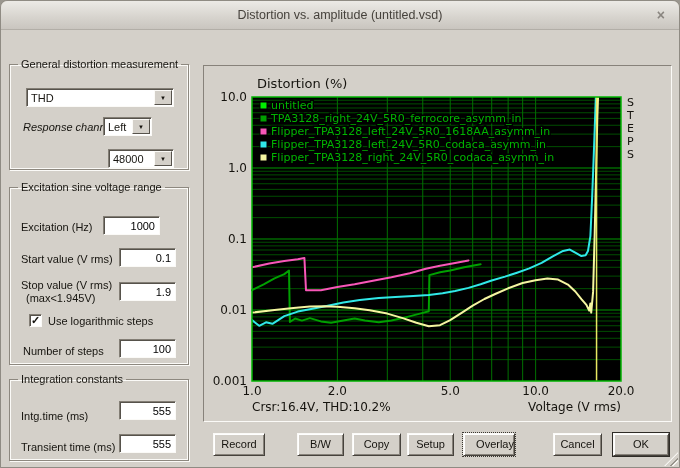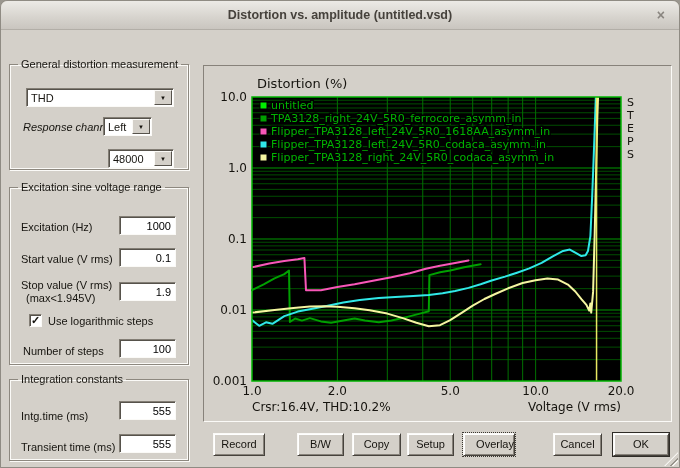--- a/index.html
+++ b/index.html
@@ -6,21 +6,21 @@
   body{width:680px;height:468px;overflow:hidden;background:#9a968e;
        font-family:"Liberation Sans",sans-serif;font-size:11px;color:#16140f;
        -webkit-font-smoothing:antialiased;}
   .window{position:absolute;left:0;top:0;width:678px;height:466px;
           background:#d4d0c9;border:1px solid #8f8b83;border-radius:7px 7px 0 0;}
   
   .titlebar{position:absolute;left:0;top:0;right:0;height:28px;
             background:linear-gradient(#eceae6,#d6d3cd 60%,#c9c5bf);
             border-bottom:1px solid #b2aea7;border-radius:7px 7px 0 0;}
   .titlebar .title{position:absolute;left:0;right:0;top:0;height:28px;line-height:28px;
-            text-align:center;font-weight:bold;font-size:12.5px;color:#46423c;}
+            text-align:center;font-weight:normal;font-size:12.5px;color:#46423c;}
   .close-x{position:absolute;right:14px;top:0;height:28px;line-height:28px;
            font-weight:bold;font-size:14px;color:#8a8680;cursor:default;}
   
   .menubar{position:absolute;left:0;top:29px;right:0;height:20px;}
   .menu-item{display:inline-block;margin-left:8px;padding:3px 4px 2px 4px;}
   .menu-item::first-letter{text-decoration:underline;}
   
   fieldset{position:absolute;margin:0;padding:0;background:#d4d0c9;
            border:1px solid #8d887f;
            box-shadow:inset 1px 1px 0 #fbfaf7, inset -1px -1px 0 #fbfaf7, 1px 1px 0 #fbfaf7;}
@@ -86,21 +86,21 @@
     </div>
     <div class="combo" style="left:98px;top:79px;width:66px;">
       <span class="val">48000</span>
       <span class="cbtn">▼</span>
     </div>
   </fieldset>
 
   <fieldset style="left:8px;top:180px;width:178px;height:182px;">
     <legend>Excitation sine voltage range</legend>
     <div class="lbl" style="left:11px;top:28px;">Excitation (Hz)</div>
-    <input class="tbox" style="left: 109px; top: 23px; width: 49px;" value="1000">
+    <input class="tbox" style="left: 93px; top: 23px; width: 49px;" value="1000">
     <div class="lbl" style="left:11px;top:60px;">Start value (V rms)</div>
     <input class="tbox" style="left: 109px; top: 55px; width: 49px;" value="0.1">
     <div class="lbl" style="left:11px;top:86px;line-height:13px;">
       <span>Stop value (V rms)</span><br>
       <span style="padding-left:5px;">(max&lt;1.945V)</span>
     </div>
     <input class="tbox" style="left: 109px; top: 89px; width: 49px;" value="1.9">
     <div class="cb" style="left:19px;top:121px;">
       <span>✓</span>
     </div>

